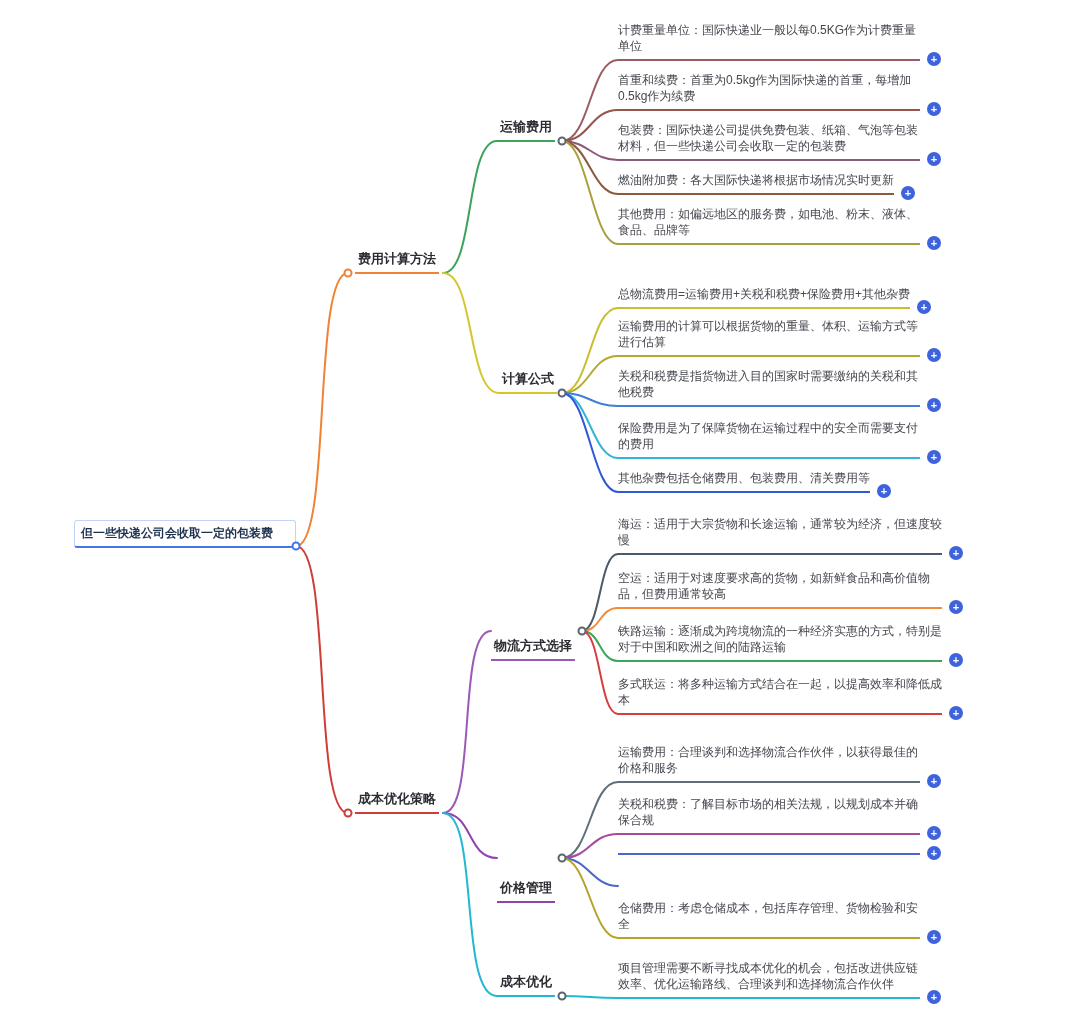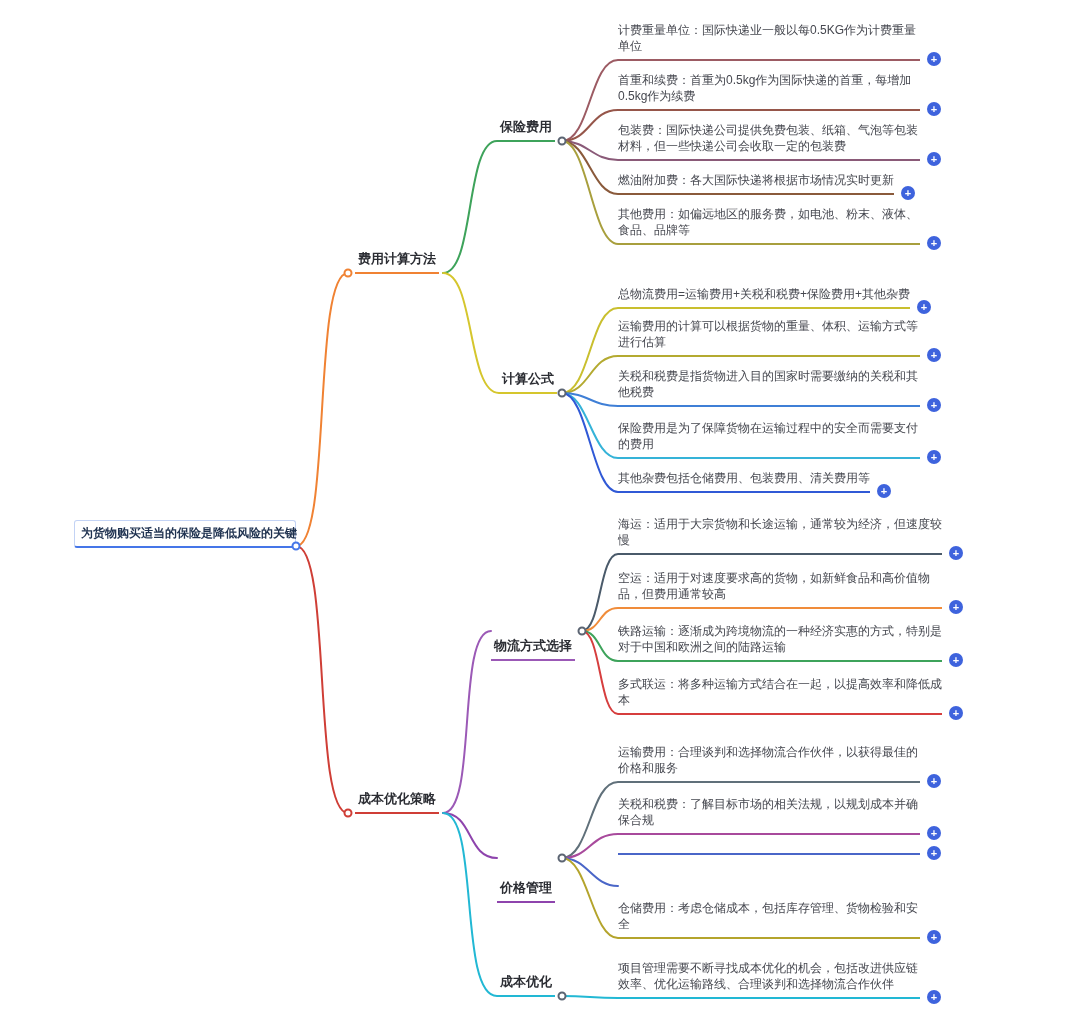--- a/index.html
+++ b/index.html
@@ -66,24 +66,24 @@
       <path d="M582,631 C601,631 599,608 618,608" fill="none" stroke="#f08c3a" stroke-width="2" stroke-linecap="round"></path>
       <path d="M582,631 C601,631 599,661 618,661" fill="none" stroke="#3ea35b" stroke-width="2" stroke-linecap="round"></path>
       <path d="M582,631 C601,631 599,714 618,714" fill="none" stroke="#d63e3e" stroke-width="2" stroke-linecap="round"></path>
       <path d="M562,858 C590,858 590,782 618,782" fill="none" stroke="#60707a" stroke-width="2" stroke-linecap="round"></path>
       <path d="M562,858 C590,858 590,834 618,834" fill="none" stroke="#a84a9c" stroke-width="2" stroke-linecap="round"></path>
       <path d="M562,858 C588,858 592,886 618,886" fill="none" stroke="#4a66c8" stroke-width="2" stroke-linecap="round"></path>
       <path d="M562,858 C588,858 592,938 618,938" fill="none" stroke="#b4a42c" stroke-width="2" stroke-linecap="round"></path>
       <path d="M562,996 C588,996 592,998 618,998" fill="none" stroke="#22b8d4" stroke-width="2" stroke-linecap="round"></path>
     </svg>
   <div id="nodes">
-      <div class="node root" style="left: 74px; top: 520px; --c: #4576e8;"><span>为货物购买适当的保险是降低风险的关键</span></div>
+      <div class="node root" style="left: 74px; top: 520px; --c: #4576e8;"><span>但一些快递公司会收取一定的包装费</span></div>
       <div class="node" style="left: 355px; top: 248px; --c: #f08233;"><span>费用计算方法</span></div>
       <div class="node" style="left: 355px; top: 788px; --c: #cf3e36;"><span>成本优化策略</span></div>
-      <div class="node" style="left: 497px; top: 116px; --c: #3ea35b;"><span>保险费用</span></div>
+      <div class="node" style="left: 497px; top: 116px; --c: #3ea35b;"><span>运输费用</span></div>
       <div class="node" style="left: 499px; top: 368px; --c: #d5c62d;"><span>计算公式</span></div>
       <div class="node" style="left: 491px; top: 606px; margin-top: 29px; --c: #9b59b6;"><span>物流方式选择</span></div>
       <div class="node" style="left: 497px; top: 833px; margin-top: 44px; --c: #8e44ad;"><span>价格管理</span></div>
       <div class="node" style="left: 497px; top: 971px; --c: #22b8d4;"><span>成本优化</span></div>
       <div class="leaf" style="left: 618px; top: 22px; width: 302px; --c: #9c5b63;"><span>计费重量单位：国际快递业一般以每0.5KG作为计费重量单位</span><span class="plus" style="background: rgb(62, 99, 221);">+</span></div>
       <div class="leaf" style="left: 618px; top: 72px; width: 302px; --c: #96564a;"><span>首重和续费：首重为0.5kg作为国际快递的首重，每增加0.5kg作为续费</span><span class="plus" style="background: rgb(62, 99, 221);">+</span></div>
       <div class="leaf" style="left: 618px; top: 122px; width: 302px; --c: #8a5a78;"><span>包装费：国际快递公司提供免费包装、纸箱、气泡等包装材料，但一些快递公司会收取一定的包装费</span><span class="plus" style="background: rgb(62, 99, 221);">+</span></div>
       <div class="leaf nowrap" style="left: 618px; top: 172px; --c: #8a5a3b;"><span>燃油附加费：各大国际快递将根据市场情况实时更新</span><span class="plus" style="background: rgb(62, 99, 221);">+</span></div>
       <div class="leaf" style="left: 618px; top: 206px; width: 302px; --c: #a89f3d;"><span>其他费用：如偏远地区的服务费，如电池、粉末、液体、食品、品牌等</span><span class="plus" style="background: rgb(62, 99, 221);">+</span></div>
       <div class="leaf nowrap" style="left: 618px; top: 286px; --c: #c9bf2e;"><span>总物流费用=运输费用+关税和税费+保险费用+其他杂费</span><span class="plus" style="background: rgb(62, 99, 221);">+</span></div>

